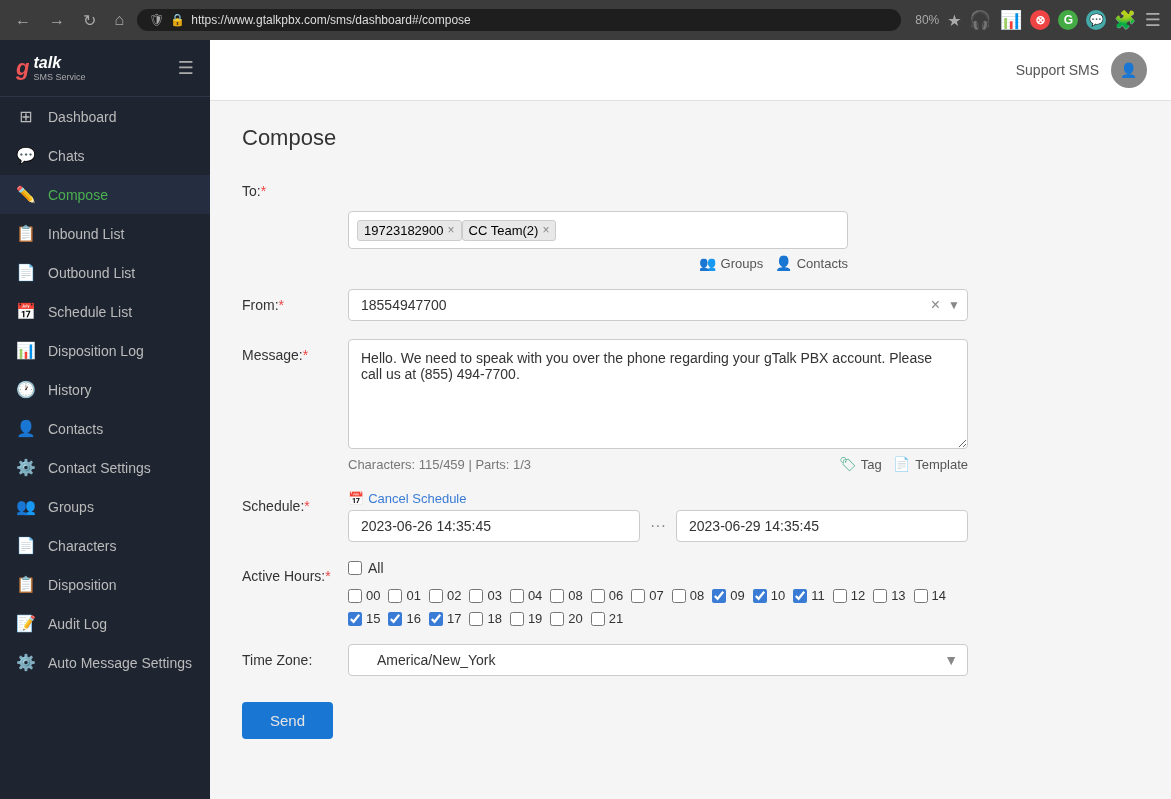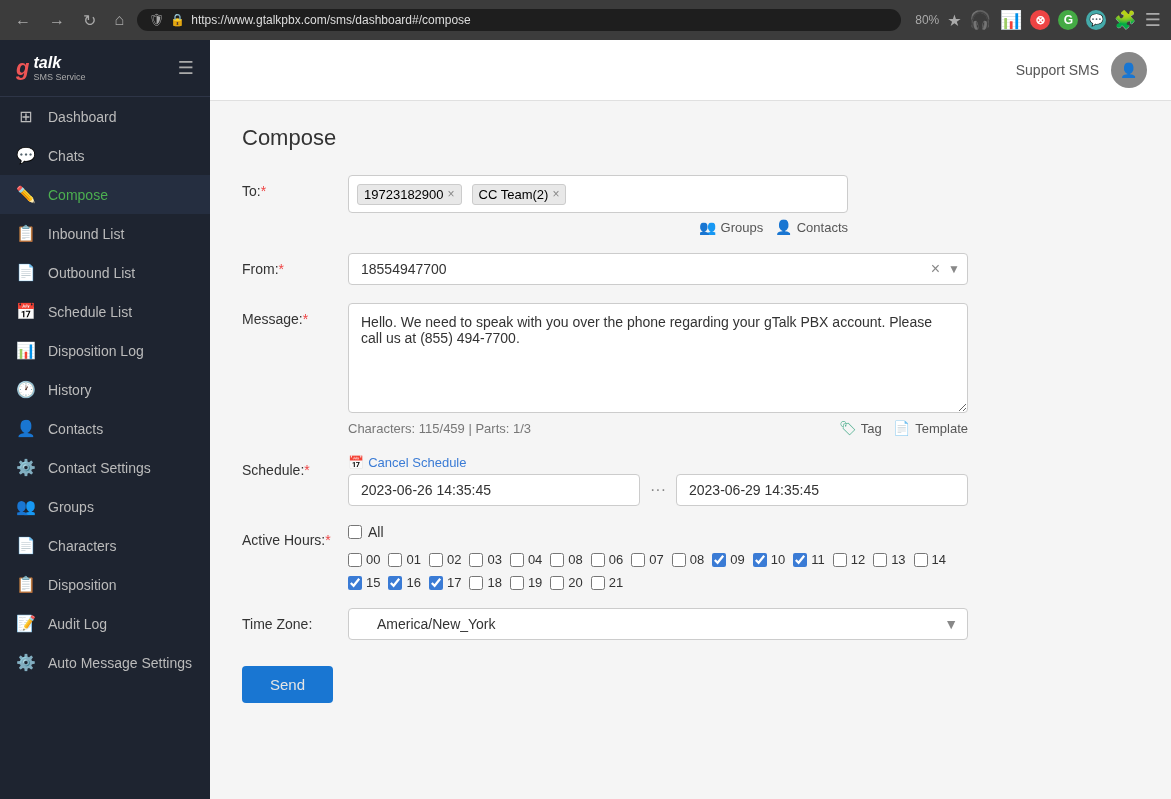--- a/index.html
+++ b/index.html
@@ -163,24 +163,25 @@
     }
 
     
     .tags-input {
       border: 1px solid #ccc;
       border-radius: 4px;
       padding: 4px 8px;
       display: flex;
       flex-wrap: wrap;
       align-items: center;
-      gap: 10px;
+      gap: 0;
       background: #fff;
       min-height: 38px;
       max-width: 500px;
+      margin-top: 36px;
     }
     .tag {
       background: #e8e8e8;
       border: 1px solid #ccc;
       border-radius: 3px;
       padding: 2px 6px;
       font-size: 13px;
       display: flex;
       align-items: center;
       gap: 4px;

